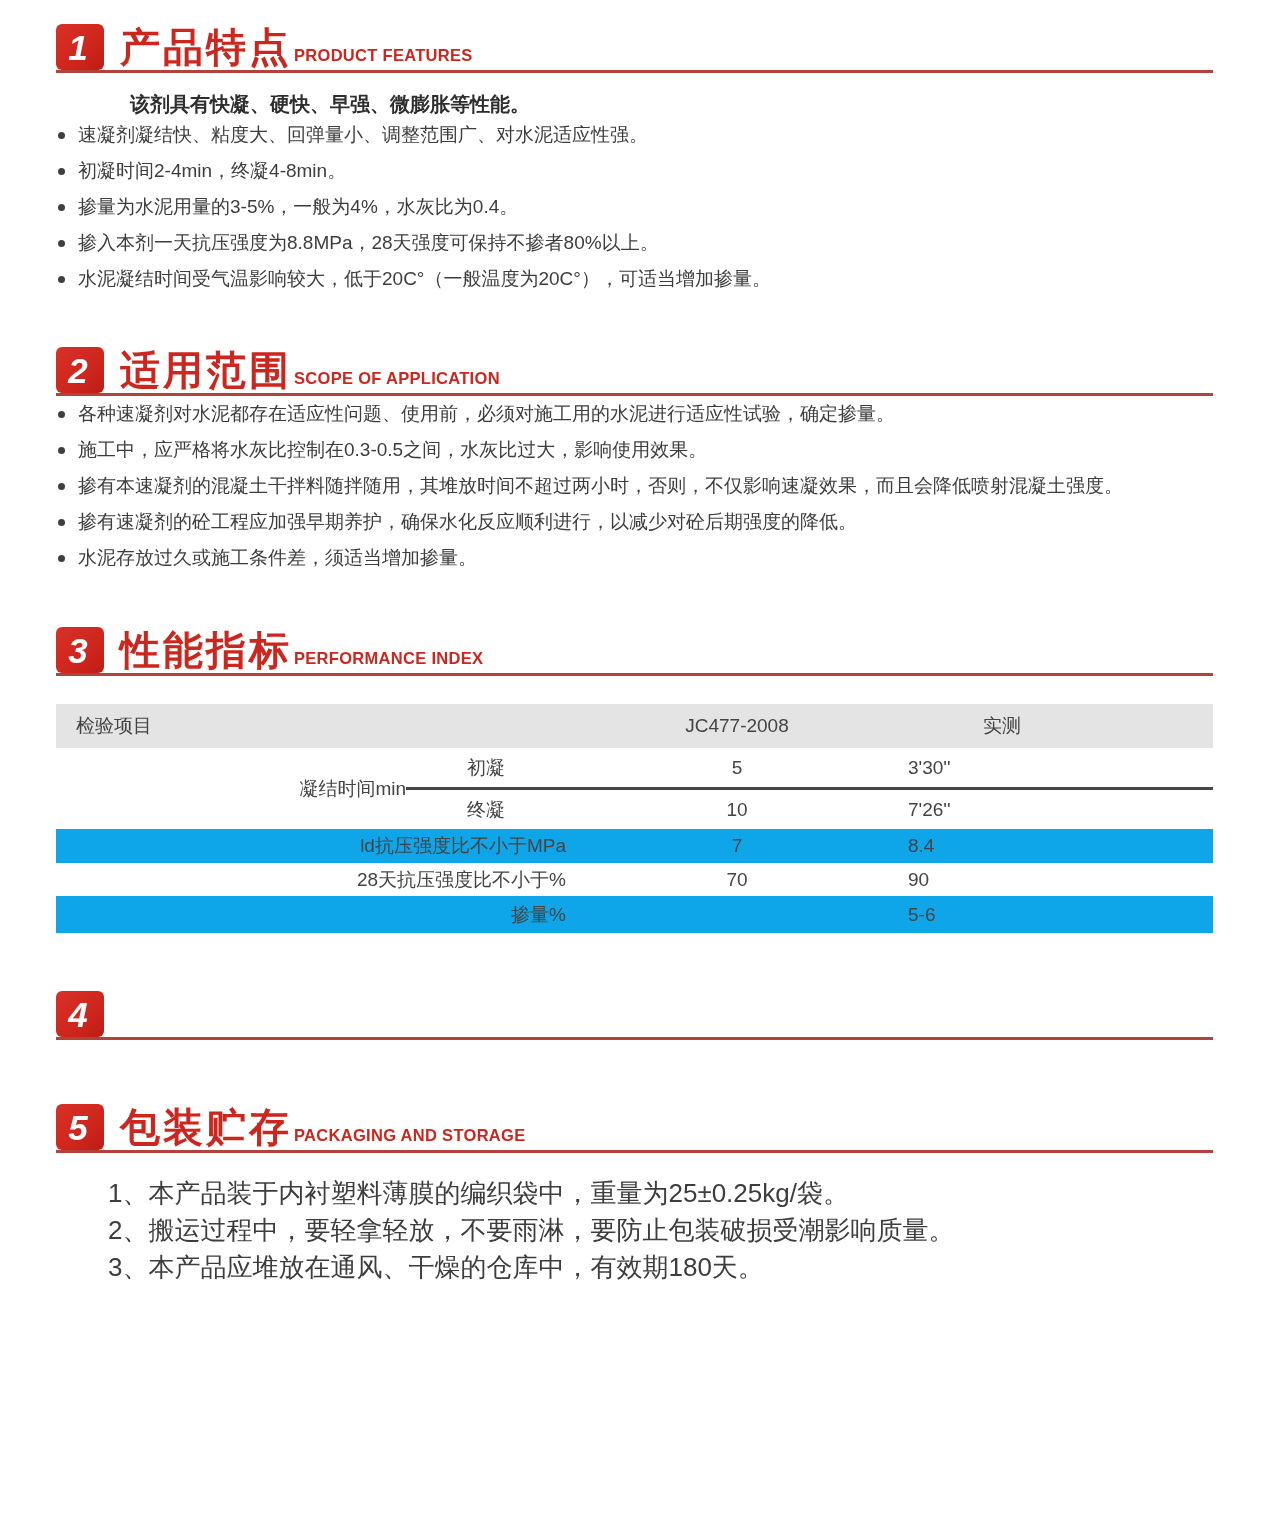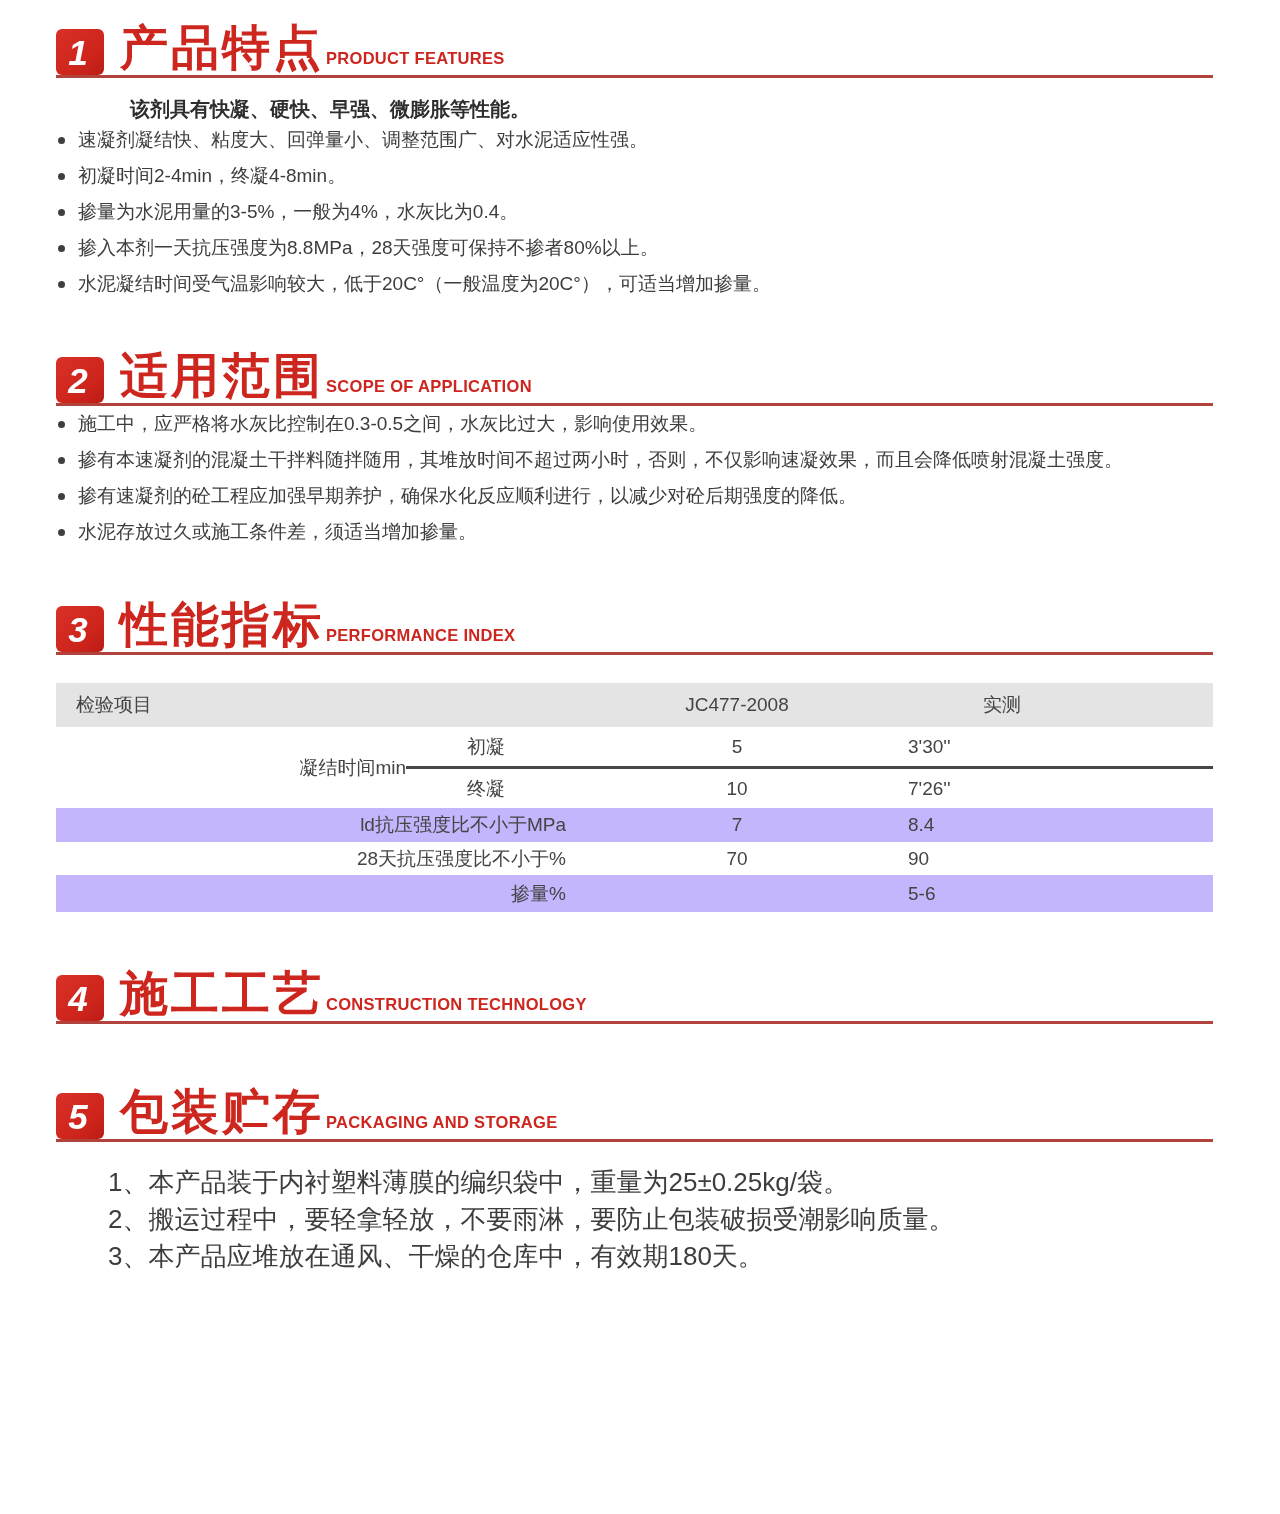--- a/index.html
+++ b/index.html
@@ -20,21 +20,21 @@
   .badge {
     width:48px; height:46px; flex:0 0 48px;
     background:linear-gradient(135deg,#d93127 0%,#cc231b 70%,#b81d16 100%);
     border-radius:6px 6px 6px 6px;
     color:#ffffff; font-size:35px; font-weight:bold; font-style:italic;
     display:flex; align-items:center; justify-content:center;
     line-height:1; padding-right:4px; box-sizing:border-box;
   }
   .sec-titles { display:flex; align-items:baseline; margin-left:16px; }
   .title-cn {
-    color:#cd261e; font-size:48px; font-weight:bold;
+    color:#cd261e; font-size:40px; font-weight:bold;
     letter-spacing:3px; line-height:1; padding-bottom:3px;
   }
   .title-en {
     color:#cd261e; font-size:16.5px; font-weight:bold;
     margin-left:2px; padding-bottom:5px; letter-spacing:0.3px;
   }
 
   
   .intro { margin:18px 0 0 74px; font-size:20px; font-weight:bold; color:#2e2e2e; line-height:1.3; }
   ul.bullets { list-style:none; margin:0; padding:0; }
@@ -77,21 +77,21 @@
   table.perf th.h-item { padding-left:20px; }
   table.perf th.h-std { text-align:center; }
   table.perf th.h-meas { padding-left:75px; }
   td.cell-item { padding-left:20px; text-align:right; }
   td.cell-sub { text-align:center; }
   td.cell-std { text-align:center; }
   td.cell-meas { padding-left:75px; text-align:left; }
   tr.r-set1 td { height:39px; }
   tr.r-set1 td.divided { border-bottom:3px solid #474747; }
   tr.r-set2 td { height:39px; }
-  tr.r-gray td { background:#c4b5fd; }
+  tr.r-gray td { background:#0ea5e9; }
   tr.r-1d td { height:34px; }
   tr.r-28d td { height:33px; }
   tr.r-dos td { height:37px; }
 </style>
 </head>
 <body>
 
 <div class="page">
 
   <div class="section section-1">
@@ -114,20 +114,21 @@
 
   <div class="section section-2">
     <div class="sec-header">
       <div class="badge">2</div>
       <div class="sec-titles">
         <span class="title-cn">适用范围</span>
         <span class="title-en">SCOPE OF APPLICATION</span>
       </div>
     </div>
     <ul class="bullets bullets-s2">
+      <li>各种速凝剂对水泥都存在适应性问题、使用前，必须对施工用的水泥进行适应性试验，确定掺量。</li>
       <li>施工中，应严格将水灰比控制在0.3-0.5之间，水灰比过大，影响使用效果。</li>
       <li>掺有本速凝剂的混凝土干拌料随拌随用，其堆放时间不超过两小时，否则，不仅影响速凝效果，而且会降低喷射混凝土强度。</li>
       <li>掺有速凝剂的砼工程应加强早期养护，确保水化反应顺利进行，以减少对砼后期强度的降低。</li>
       <li>水泥存放过久或施工条件差，须适当增加掺量。</li>
     </ul>
   </div>
 
   <div class="section section-3">
     <div class="sec-header">
       <div class="badge">3</div>
@@ -179,24 +180,20 @@
           <td class="cell-std"></td>
           <td class="cell-meas">5-6</td>
         </tr>
       </tbody>
     </table>
   </div>
 
   <div class="section section-4">
     <div class="sec-header">
       <div class="badge">4</div>
-      <div class="sec-titles">
-        <span class="title-cn">施工工艺</span>
-        <span class="title-en">CONSTRUCTION TECHNOLOGY</span>
-      </div>
     </div>
   </div>
 
   <div class="section section-5">
     <div class="sec-header">
       <div class="badge">5</div>
       <div class="sec-titles">
         <span class="title-cn">包装贮存</span>
         <span class="title-en">PACKAGING AND STORAGE</span>
       </div>

